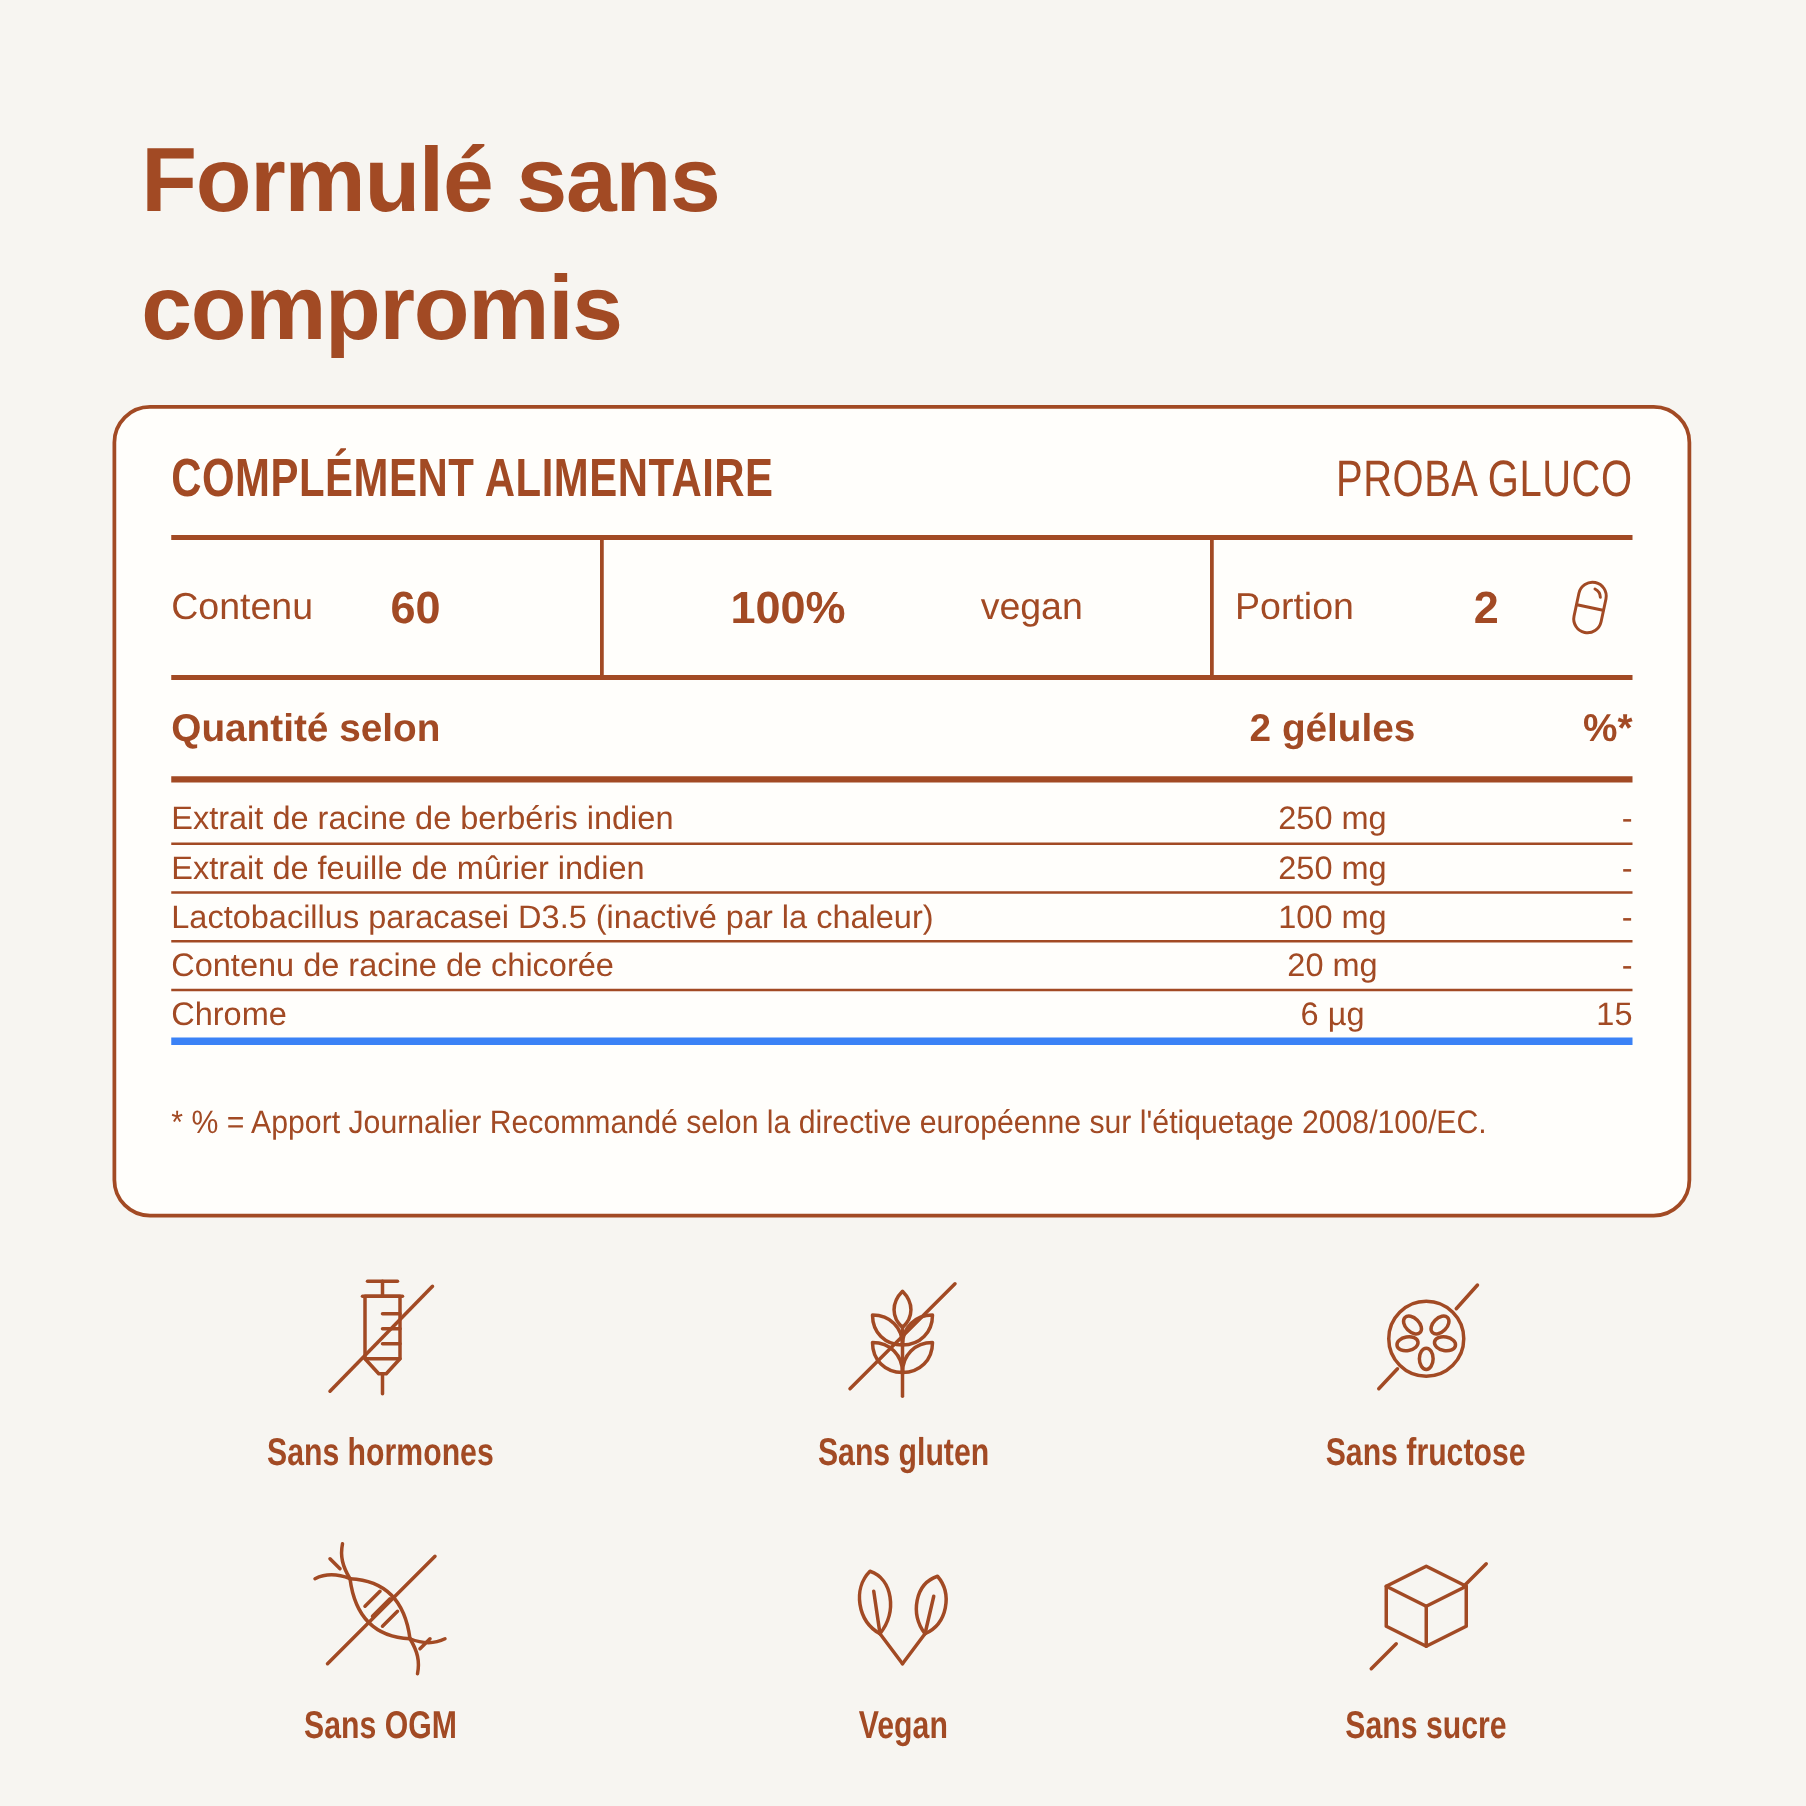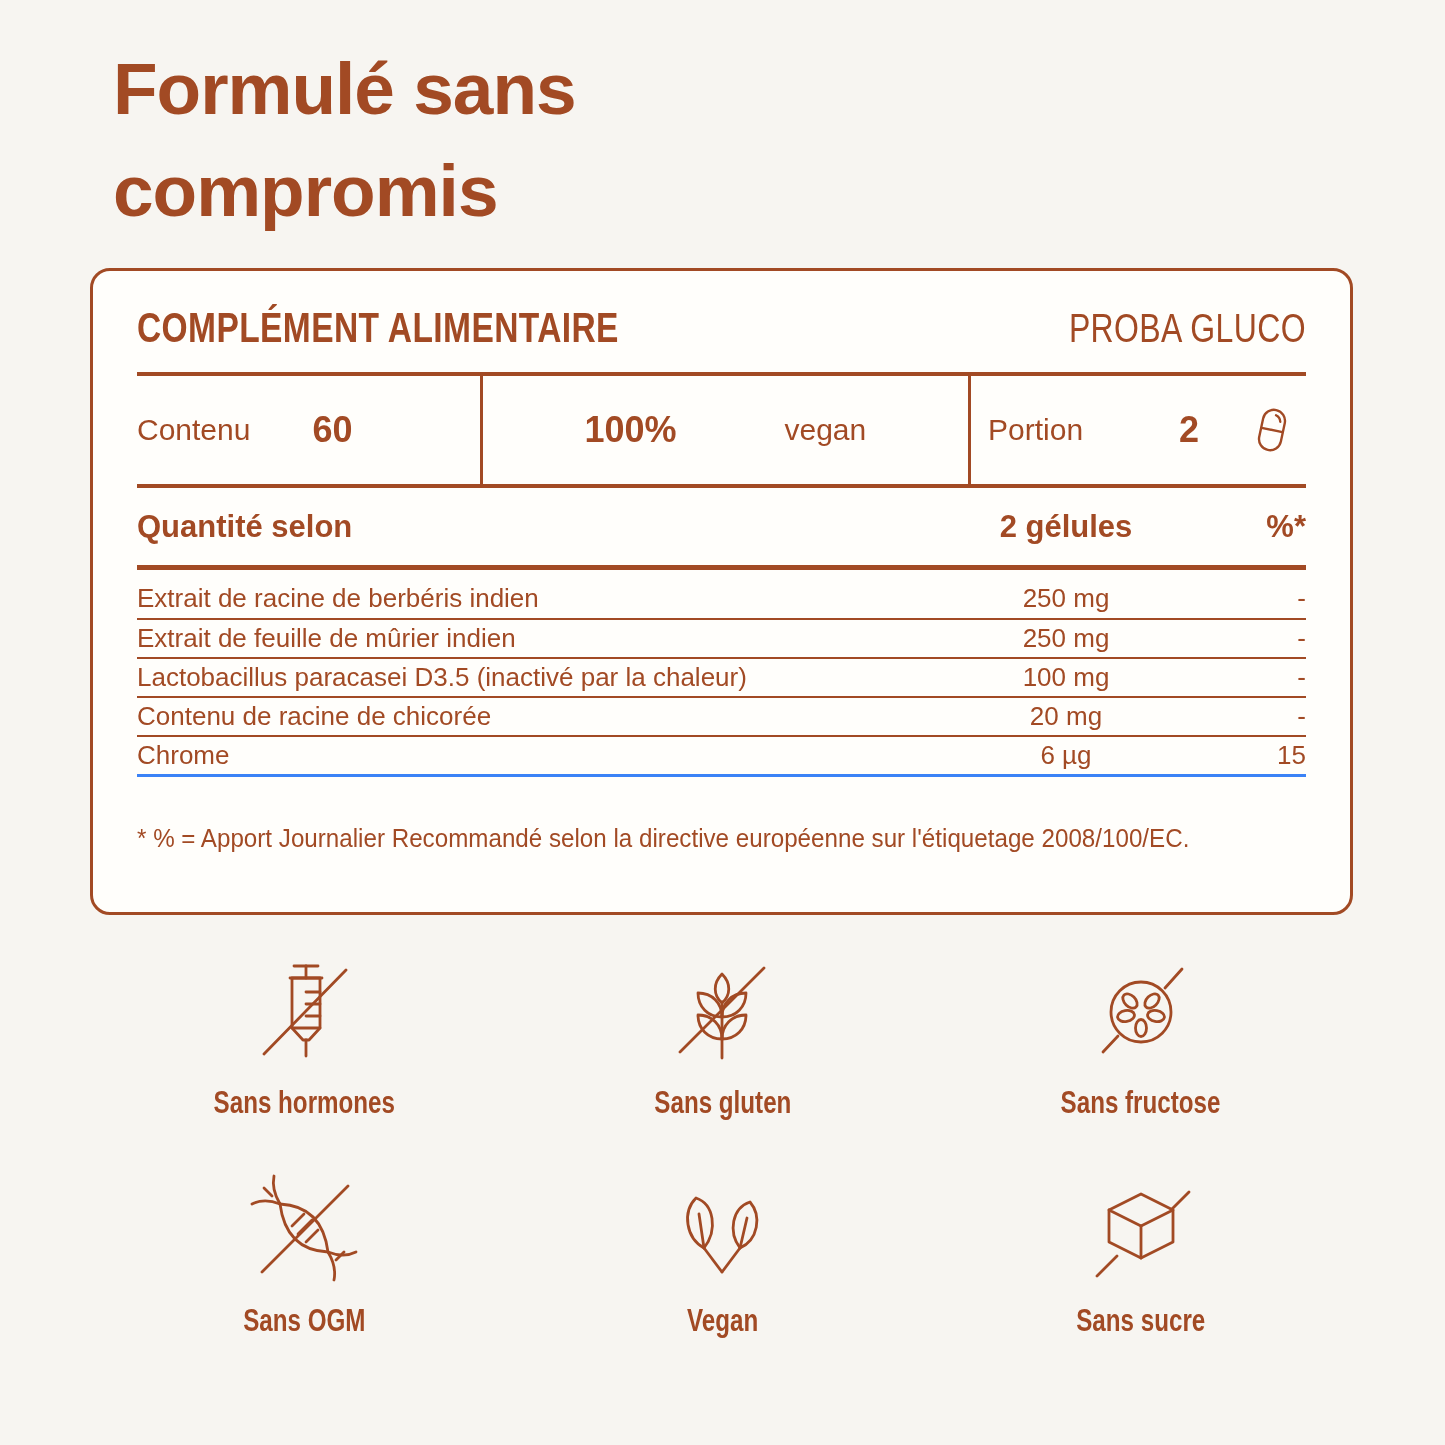--- a/index.html
+++ b/index.html
@@ -7,34 +7,34 @@
   body {
     background: #F7F5F1;
     color: #A24A24;
     font-family: "Liberation Sans", sans-serif;
     overflow: hidden;
   }
   .canvas { width: 1445px; height: 1445px; position: relative; }
 
   
   .page-title {
-    padding: 38px 0 0 113px;
+    padding: 94px 0 0 113px;
     font-size: 73px;
     font-weight: 700;
     line-height: 1.4;
     letter-spacing: -1px;
     max-width: 720px;
   }
 
   
   .panel {
     margin: 26px 92px 0 90px;
     background: #FFFEFB;
     border: 3px solid #A24A24;
-    border-radius: 20px;
+    border-radius: 30px;
     overflow: hidden;
   }
   .panel-inner { margin: 0 44px; }
 
   .cond { display: inline-block; transform: scaleX(0.78); transform-origin: left center; white-space: nowrap; }
   .cond-right { transform-origin: right center; }
   .cond-center { transform-origin: center center; }
 
   .panel-header {
     display: flex; justify-content: space-between; align-items: baseline;
@@ -61,21 +61,21 @@
 
   .qty-grid { display: grid; grid-template-columns: 1fr 220px 130px; align-items: center; }
   .qty-row {
     height: 82px;
     border-bottom: 5px solid #A24A24;
     font-size: 31px; font-weight: 700;
   }
   .qty-row .amount { text-align: center; }
   .qty-row .pct { text-align: right; }
 
-  .rows-container { padding-top: 9px; border-bottom: 3px solid #3b82f6; }
+  .rows-container { padding-top: 9px; border-bottom: 6px solid #3b82f6; }
   .ing-row { min-height: 39px; font-size: 26px; font-weight: 400; }
   .ing-row + .ing-row { border-top: 2px solid #A24A24; }
   .ing-row .name { white-space: nowrap; }
   .ing-row .amount { text-align: center; }
   .ing-row .pct { text-align: right; }
 
   .footnote {
     padding: 46px 0 58px;
     font-size: 26px;
     white-space: nowrap;

